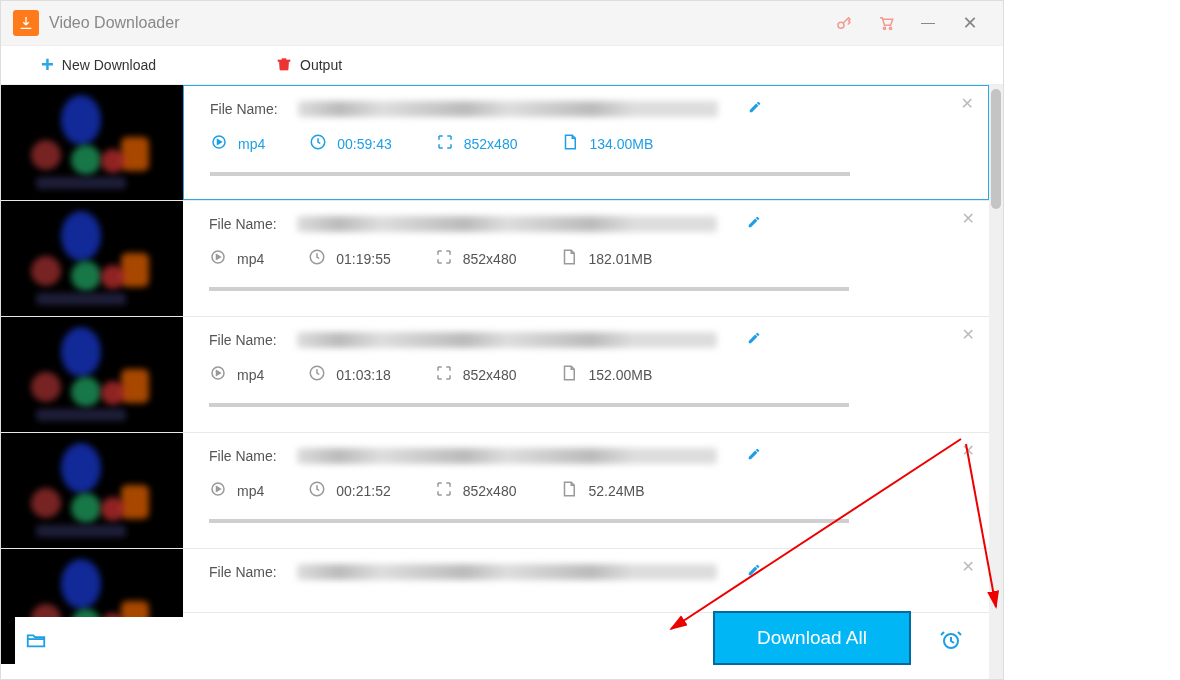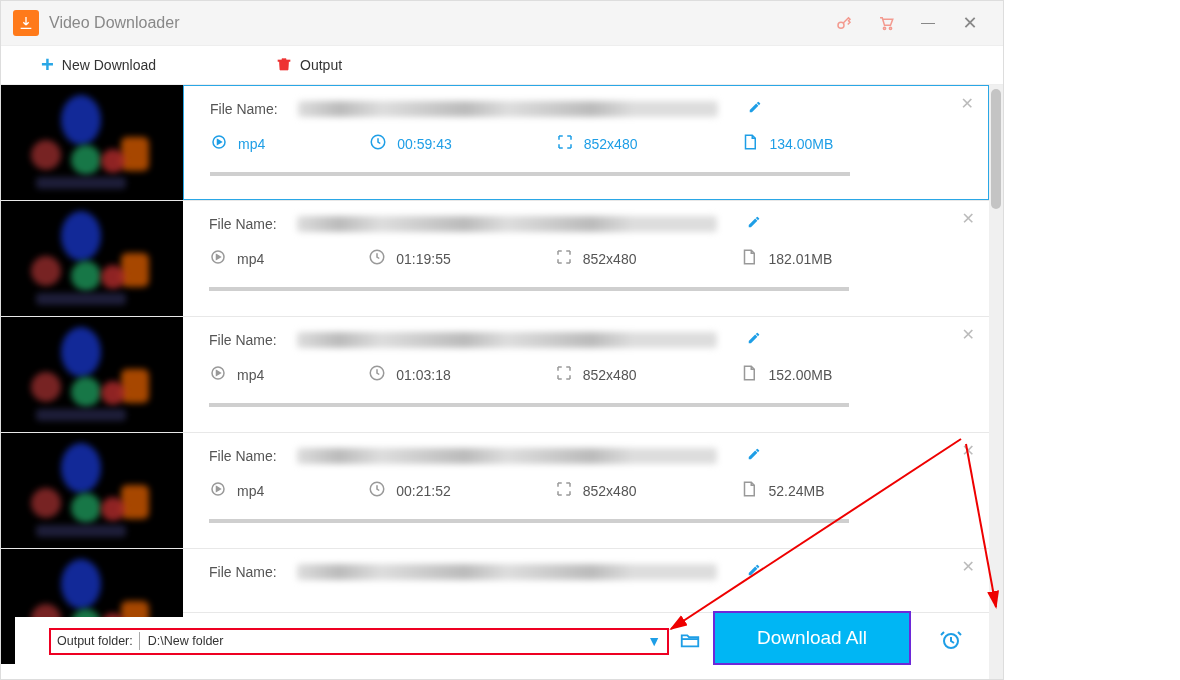--- a/index.html
+++ b/index.html
@@ -30,35 +30,35 @@
   .row.selected .card { border:1px solid #2aa7e6; }
   .thumbimg { width:182px; height:115px; background:#000; position:relative; overflow:hidden; flex-shrink:0;}
   .thumbimg .splotch { position:absolute; border-radius:50%; filter:blur(3px); opacity:.7;}
   .card { flex:1; margin:0; padding:14px 20px 0 26px; position:relative; }
   .remove-x { position:absolute; right:14px; top:8px; color:#bbb; font-size:16px; cursor:pointer; }
   .fnrow { display:flex; align-items:center; gap:20px; margin-bottom:16px; }
   .fnlabel { color:#555; font-size:14px; }
   .blurred { flex:0 0 420px; height:16px; background:linear-gradient(90deg,#ddd 0%, #bbb 10%, #ddd 20%, #ccc 30%, #bbb 40%, #ddd 50%, #ccc 60%, #bbb 70%, #ddd 80%); filter:blur(3px); border-radius:3px;}
   .edit-icon { color:#1e9ee6; margin-left:10px; }
   .edit-icon svg { width:14px; height:14px; }
-  .metarow { display:flex; gap:104px; align-items:center; }
+  .metarow { display:flex; gap:44px; align-items:center; }
   .meta { display:flex; align-items:center; gap:10px; color:#555; font-size:14px;}
   .meta svg { width:18px; height:18px; }
   .row.selected .meta svg, .row.selected .meta { color:#1e9ee6; }
   .row:not(.selected) .meta svg { color:#999; }
   .progress { height:4px; background:#cfcfcf; margin-top:18px; width:640px; }
 
   .bottombar { position:absolute; bottom:14px; left:14px; right:14px; height:48px; background:#fff; display:flex; align-items:center; }
   .outbox { border:2px solid #e02; height:27px; display:flex; align-items:center; padding:0 6px 0 6px; width:620px; font-size:12.5px; color:#333; position:relative; margin-left:34px;}
   .outbox .sep { width:1px; height:18px; background:#aaa; margin:0 6px;}
   .outbox .path { flex:1; padding-left:2px; }
   .outbox .dd { color:#1e9ee6; font-size:14px;}
   .open-folder { margin-left:10px; color:#1e9ee6; }
   .open-folder svg { width:22px; height:22px; }
-  .downloadall { position:absolute; right:78px; bottom:0; width:198px; height:54px; background:#00b6f4; border:2px solid #6d28d9; color:#fff; display:flex; align-items:center; justify-content:center; font-size:19px; cursor:pointer;}
+  .downloadall { position:absolute; right:78px; bottom:0; width:198px; height:54px; background:#00b6f4; border:2px solid #0369a1; color:#fff; display:flex; align-items:center; justify-content:center; font-size:19px; cursor:pointer;}
   .alarm { position:absolute; right:26px; bottom:10px; color:#1e9ee6; }
   .alarm svg { width:24px; height:24px; }
 
   .arrow { position:absolute; pointer-events:none; }
   .arrow svg { overflow:visible; }
 </style>
 </head>
 <body>
 
 <div class="window">
@@ -335,26 +335,20 @@
 
     </div>
         </div>
       </div>
     <div class="scrollbar">
       <div class="thumb"></div>
     </div>
   </div>
 
   <div class="bottombar">
-    <div class="outbox">
-      <span>Output folder:</span>
-      <span class="sep"></span>
-      <span class="path">D:\New folder</span>
-      <span class="dd">▼</span>
-    </div>
     <span class="open-folder">
       <svg viewBox="0 0 24 24" fill="none" stroke="currentColor" stroke-width="2">
           <path d="M3 7h6l2 2h10v10H3V7z"></path>
           <path d="M3 11h18"></path>
         </svg>
     </span>
     <div class="downloadall">
       <span>Download All</span>
     </div>
     <span class="alarm">

